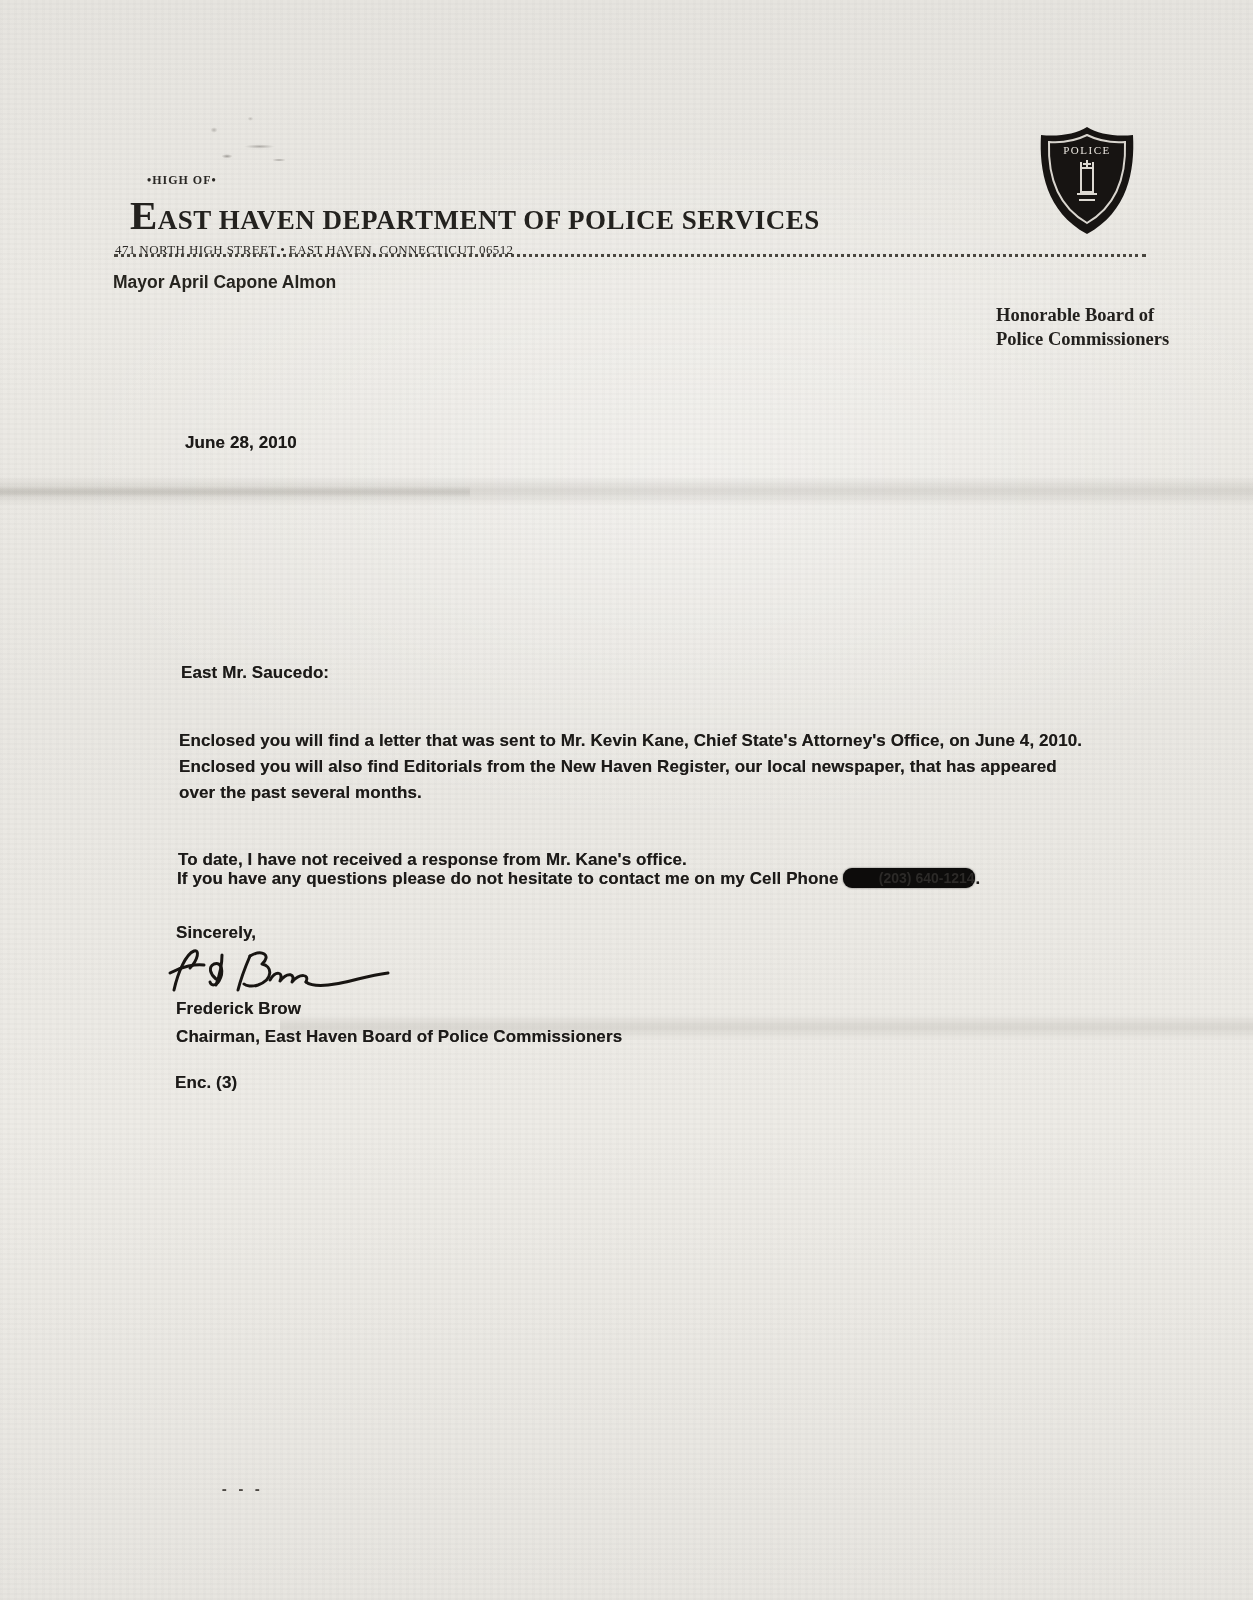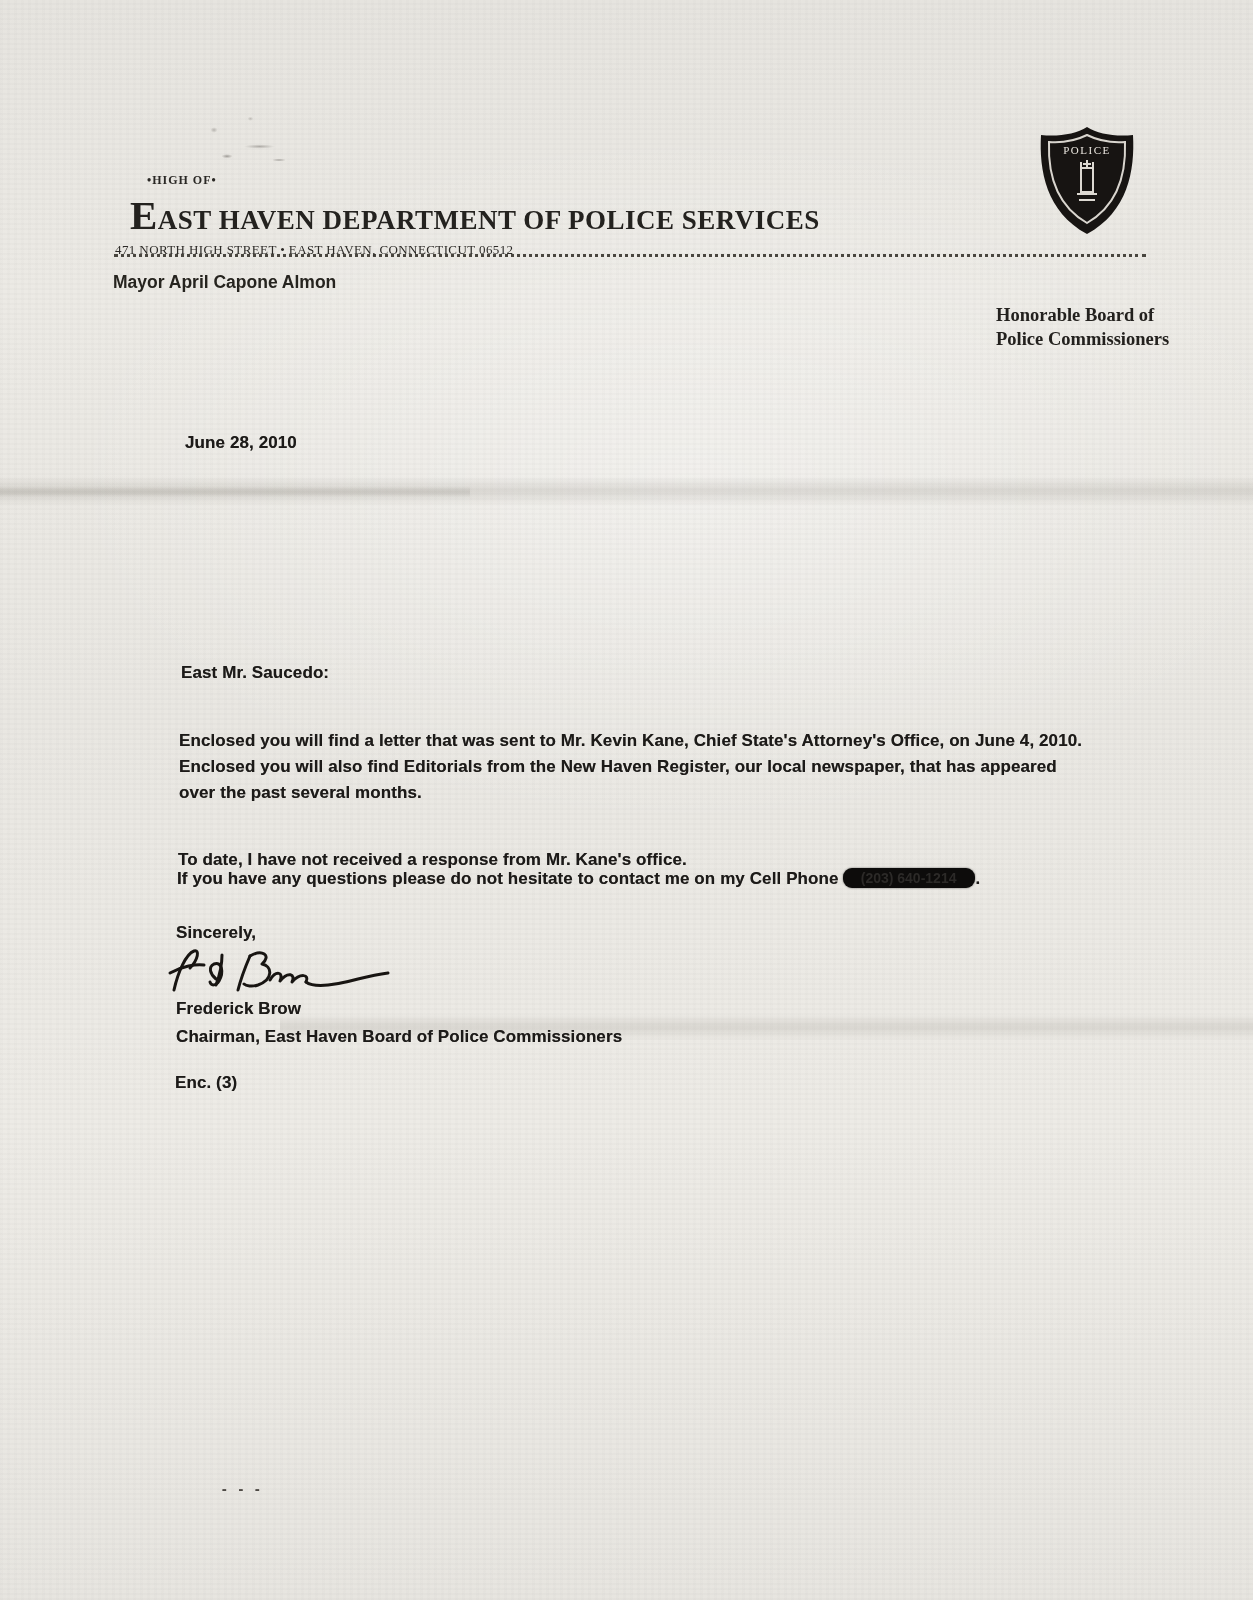--- a/index.html
+++ b/index.html
@@ -98,21 +98,21 @@
   .footer-marks { left:222px; top:1476px; font-size:14px; color:#4e4a45; letter-spacing:4px; }
 
   .redaction {
     display:inline-block;
     min-width:132px; height:20px;
     background:#0d0c0b;
     border-radius:9px;
     margin:0 1px 0 4px;
     vertical-align:-4px;
     overflow:hidden;
-    line-height:20px; text-align:center;
+    line-height:20px; text-align:right;
     box-shadow:0 0 2px rgba(0,0,0,0.6);
   }
   .redaction .hidden-text {
     font-size:14px; color:#2c2a28; letter-spacing:0px;
     font-weight:700; white-space:nowrap;
     text-shadow:none;
   }
   .signature-svg { position:absolute; left:158px; top:938px; width:240px; height:66px; }
 </style>
 </head>

